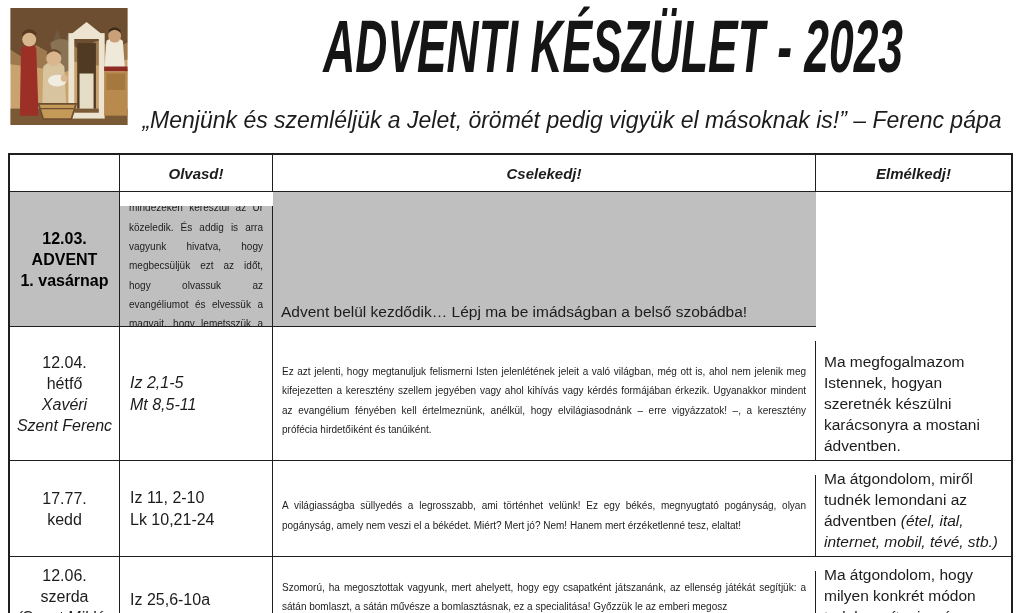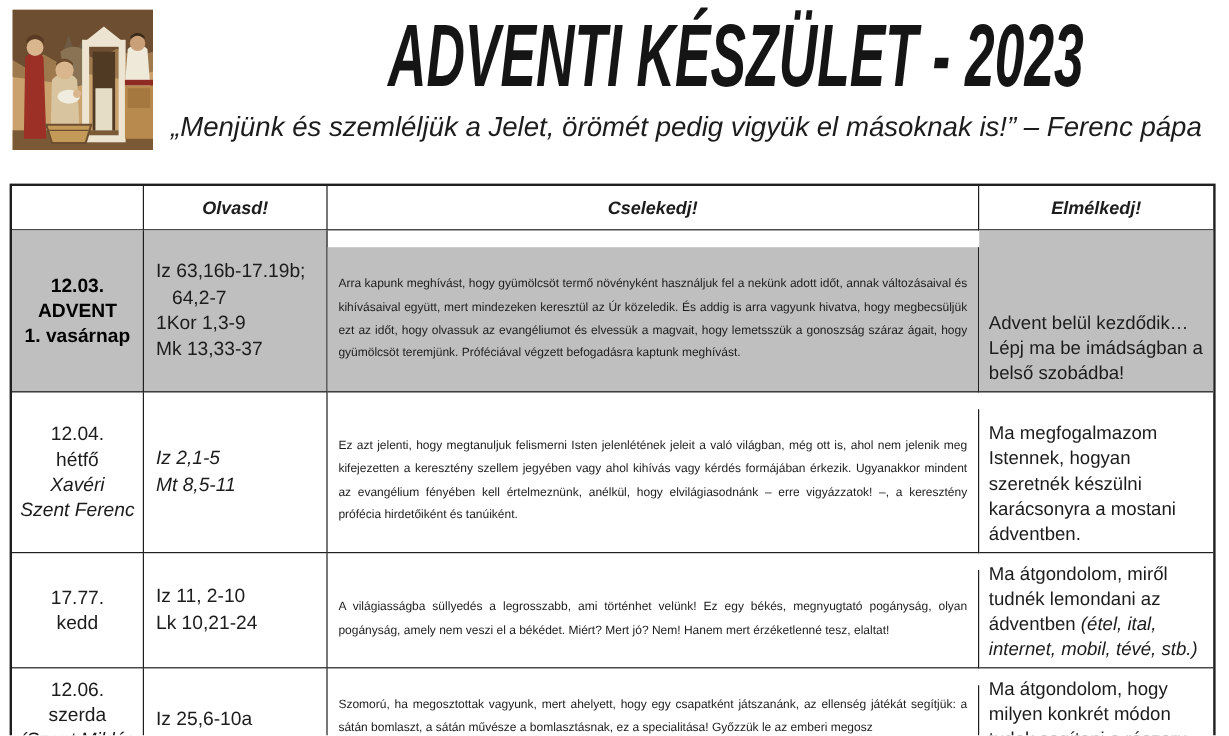--- a/index.html
+++ b/index.html
@@ -12,21 +12,21 @@
   .icon-img{position:absolute;top:8px;left:10px;width:118px;height:117px;display:block;}
   .title-zone{position:absolute;left:130px;right:10px;top:10px;text-align:center;}
   .doc-title{
     display:inline-block;white-space:nowrap;
     font-weight:bold;font-style:italic;
     font-size:74px;line-height:1.0;letter-spacing:0px;
     transform:scaleX(0.60);transform-origin:50% 50%;
     color:#151515;
   }
   .doc-subtitle{
-    margin-top:9px;font-style:italic;font-size:23px;line-height:1.1;color:#1c1c1c;
+    margin-top:24px;font-style:italic;font-size:23px;line-height:1.1;color:#1c1c1c;
   }
   
   .cal-table{
     position:absolute;left:8px;top:153px;width:1001px;
     border:2px solid #1f1f1f;box-sizing:content-box;background:#fff;
   }
   .tr{display:grid;grid-template-columns:110px 153px 543px 195px;}
   .td{
     box-sizing:border-box;border-right:1.5px solid #1f1f1f;border-bottom:1.5px solid #1f1f1f;
     display:flex;flex-direction:column;justify-content:center;
@@ -118,26 +118,20 @@
       </div>
     </div>
 
     <div class="tr tr-r1 row-highlight date-red">
       <div class="td date-cell">
         <div class="date-main">12.03.
 ADVENT
 1. vasárnap</div>
         <div class="date-saint"></div>
       </div>
-      <div class="td read-cell">
-        <div class="read-lines">Iz 63,16b-17.19b;
-   64,2-7
-1Kor 1,3-9
-Mk 13,33-37</div>
-      </div>
       <div class="td med-cell">
         <div>Arra kapunk meghívást, hogy gyümölcsöt termő növényként használjuk fel a nekünk adott időt, annak változásaival és kihívásaival együtt, mert mindezeken keresztül az Úr közeledik. És addig is arra vagyunk hivatva, hogy megbecsüljük ezt az időt, hogy olvassuk az evangéliumot és elvessük a magvait, hogy lemetsszük a gonoszság száraz ágait, hogy gyümölcsöt teremjünk. Próféciával végzett befogadásra kaptunk meghívást.</div>
       </div>
       <div class="td act-cell">
         <div><span>Advent belül kezdődik… Lépj ma be imádságban a belső szobádba!</span><span class="act-note"></span></div>
       </div>
     </div>
 
     <div class="tr tr-r2 read-italic">
       <div class="td date-cell">

